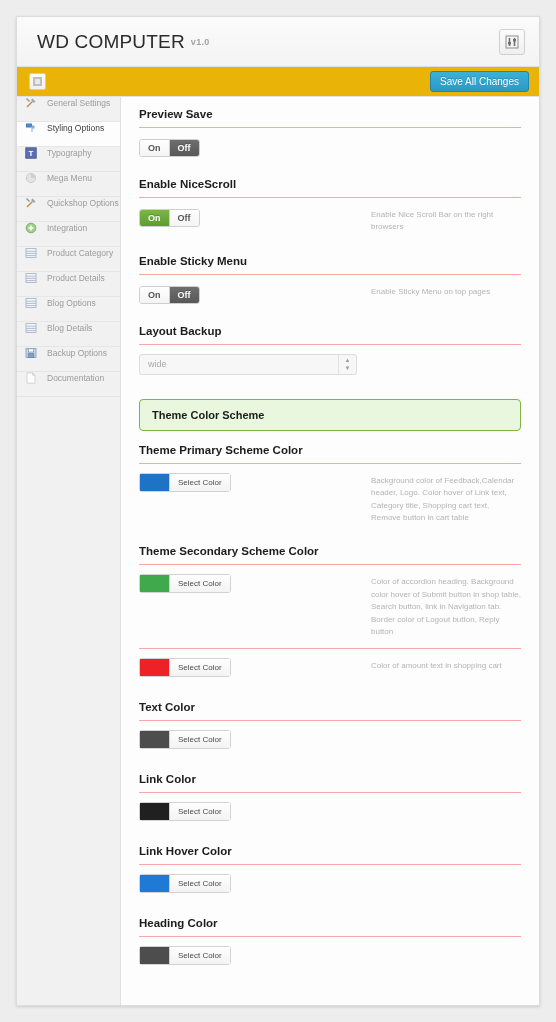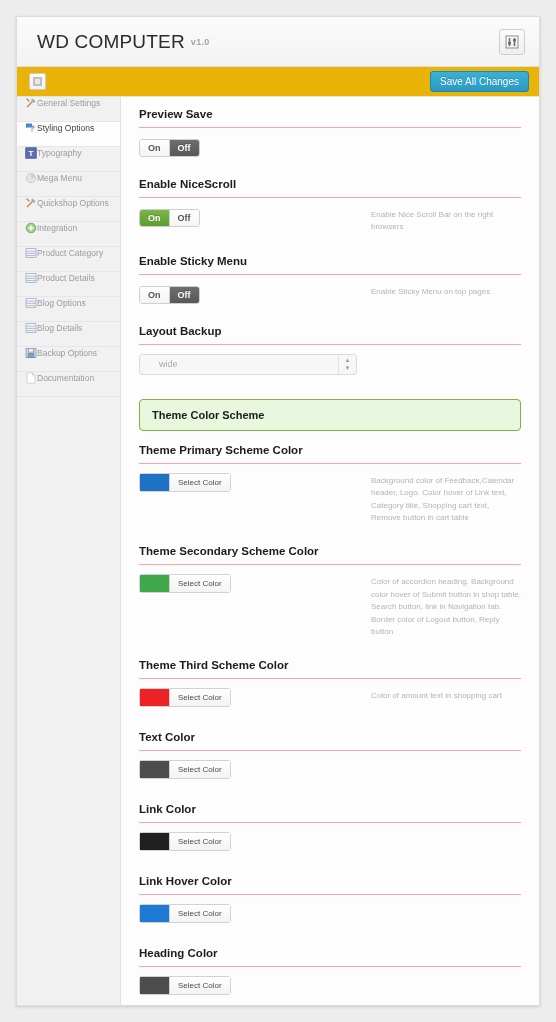--- a/index.html
+++ b/index.html
@@ -56,21 +56,21 @@
     cursor: pointer; text-shadow: 0 -1px 0 rgba(0,0,0,.18);
   }
 
   
   .body { flex: 1; display: flex; min-height: 0; }
   .sidebar {
     width: 104px; flex: 0 0 104px;
     background: #f1f1f1; border-right: 1px solid #e0e0e0;
   }
   .nav-item {
-    height: 25px; display: flex; align-items: center; gap: 0;
+    height: 25px; display: flex; align-items: center; gap: 10px;
     padding: 0 4px 12px 8px; font-size: 8.5px; color: #9b9b9b;
     border-bottom: 1px solid #e6e6e6; cursor: pointer;
     white-space: nowrap;
   }
   .nav-item.active { background: #fdfdfd; color: #3f3f3f; border-left: 2px solid #fdfdfd; padding-left:6px;}
   .nav-ico { width: 12px; height: 12px; flex: 0 0 12px; display:block; }
 
   
   .content { flex: 1; background: #fdfdfd; overflow: hidden; padding: 0 0 0 0; }
   .sec-title {
@@ -91,21 +91,21 @@
     background: linear-gradient(to bottom,#fefefe,#f4f4f4); color: #555;
   }
   .toggle span.on-active { background: linear-gradient(to bottom,#7ab648,#5d9c2e); color: #fff; text-shadow:0 -1px 0 rgba(0,0,0,.2); }
   .toggle span.off-active { background: linear-gradient(to bottom,#6e6e6e,#585858); color: #fff; text-shadow:0 -1px 0 rgba(0,0,0,.2); }
   .toggle span + span { border-left: 1px solid #cfcfcf; }
 
   
   .select-wrap {
     width: 218px; height: 21px; border: 1px solid #dcdcdc; border-radius: 3px;
     background: #f7f7f7; display: flex; align-items: center;
-    font-size: 9px; color: #a8a8a8; padding-left: 19px; cursor: pointer;
+    font-size: 9px; color: #a8a8a8; padding-left: 8px; cursor: pointer;
   }
   .select-arrow {
     margin-left: auto; width: 18px; height: 100%;
     border-left: 1px solid #e2e2e2; display: flex; flex-direction: column;
     align-items: center; justify-content: center; gap: 2px; color: #9a9a9a; font-size: 6px;
   }
 
   
   .banner {
     margin: 14px 18px 2px 18px; background: #e9f7de;
@@ -287,21 +287,20 @@
             <div class="ctrl-desc">Background color of Feedback,Calendar header, Logo. Color hover of Link text, Category title, Shopping cart text, Remove button in cart table</div>
           </div>
           <div class="sec-title">Theme Secondary Scheme Color</div>
           <div class="ctrl-row">
             <div class="ctrl-left"><div class="colorpick">
                 <div class="swatch" style="background: rgb(63, 169, 76);"></div>
                 <div class="pick-btn">Select Color</div>
               </div></div>
             <div class="ctrl-desc">Color of accordion heading. Background color hover of Submit button in shop table, Search button, link in Navigation tab. Border color of Logout button, Reply button</div>
           </div>
-          <div class="sec-title">Theme Third Scheme Color</div>
           <div class="ctrl-row">
             <div class="ctrl-left"><div class="colorpick">
                 <div class="swatch" style="background: rgb(236, 34, 39);"></div>
                 <div class="pick-btn">Select Color</div>
               </div></div>
             <div class="ctrl-desc">Color of amount text in shopping cart</div>
           </div>
           <div class="sec-title">Text Color</div>
           <div class="ctrl-row">
             <div class="ctrl-left"><div class="colorpick">

